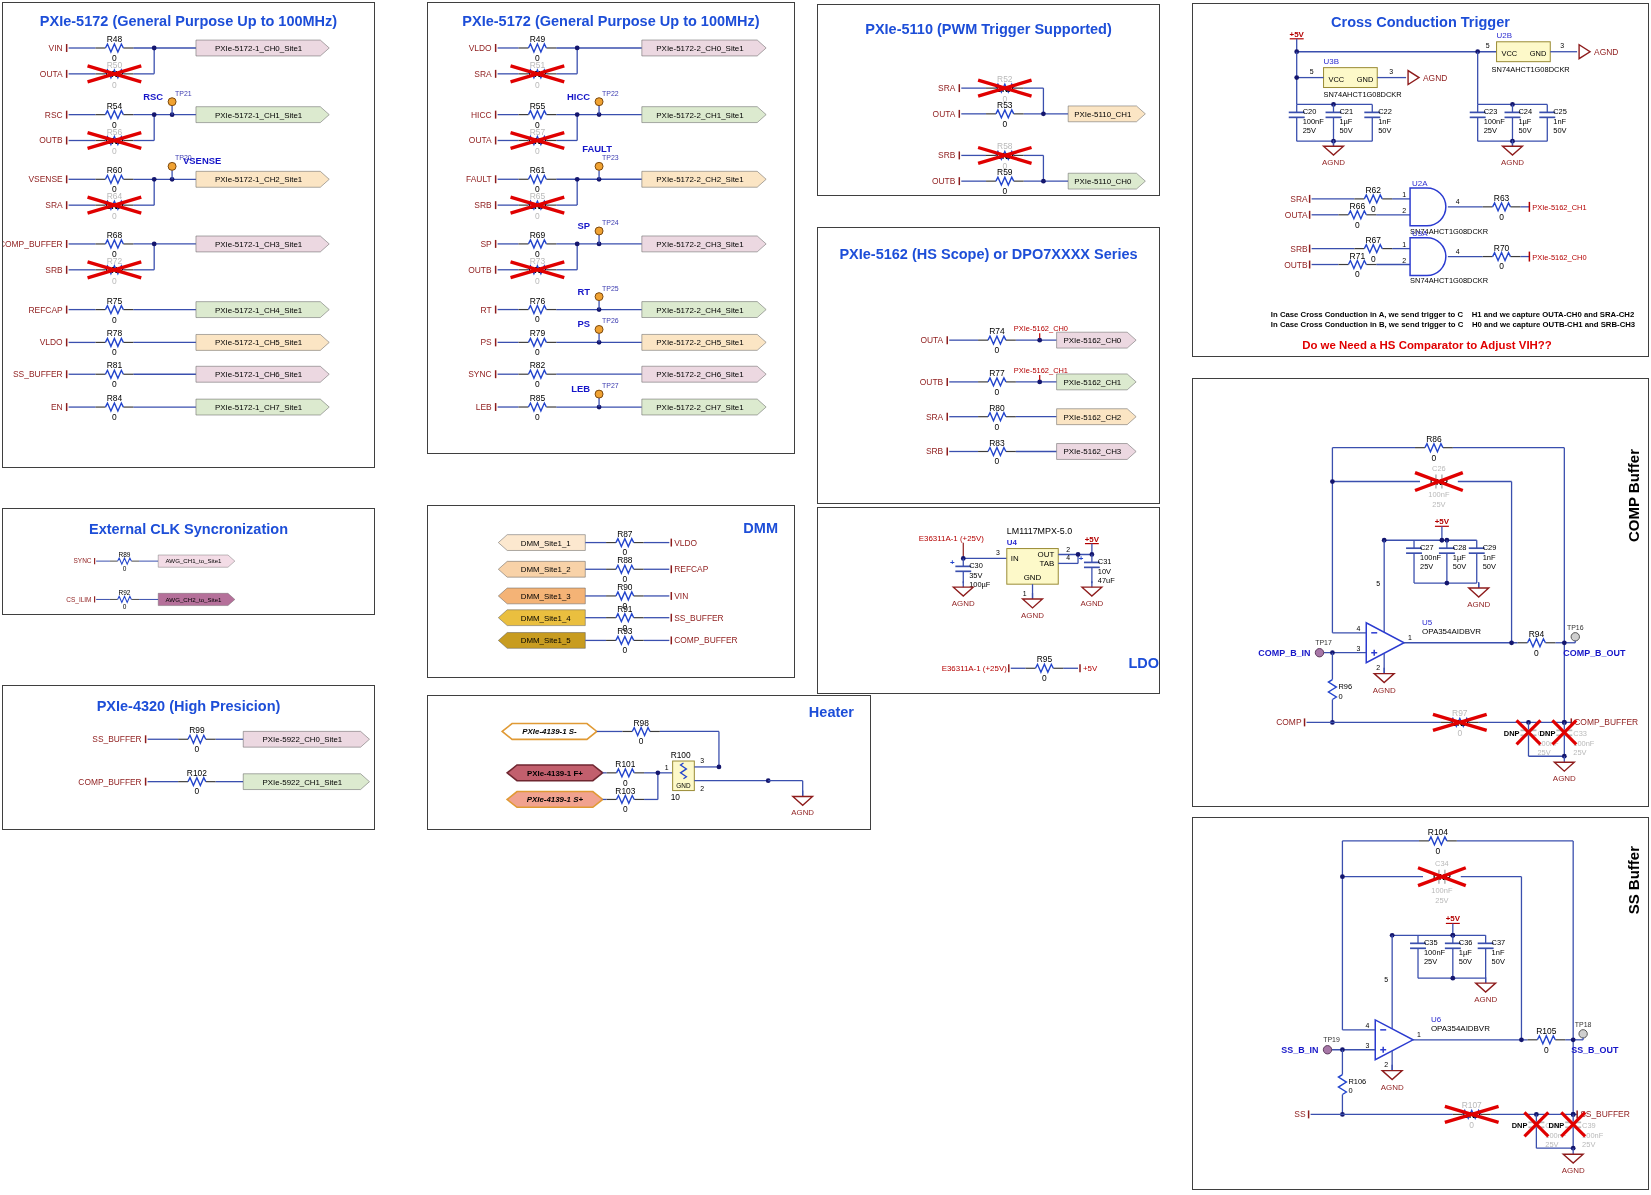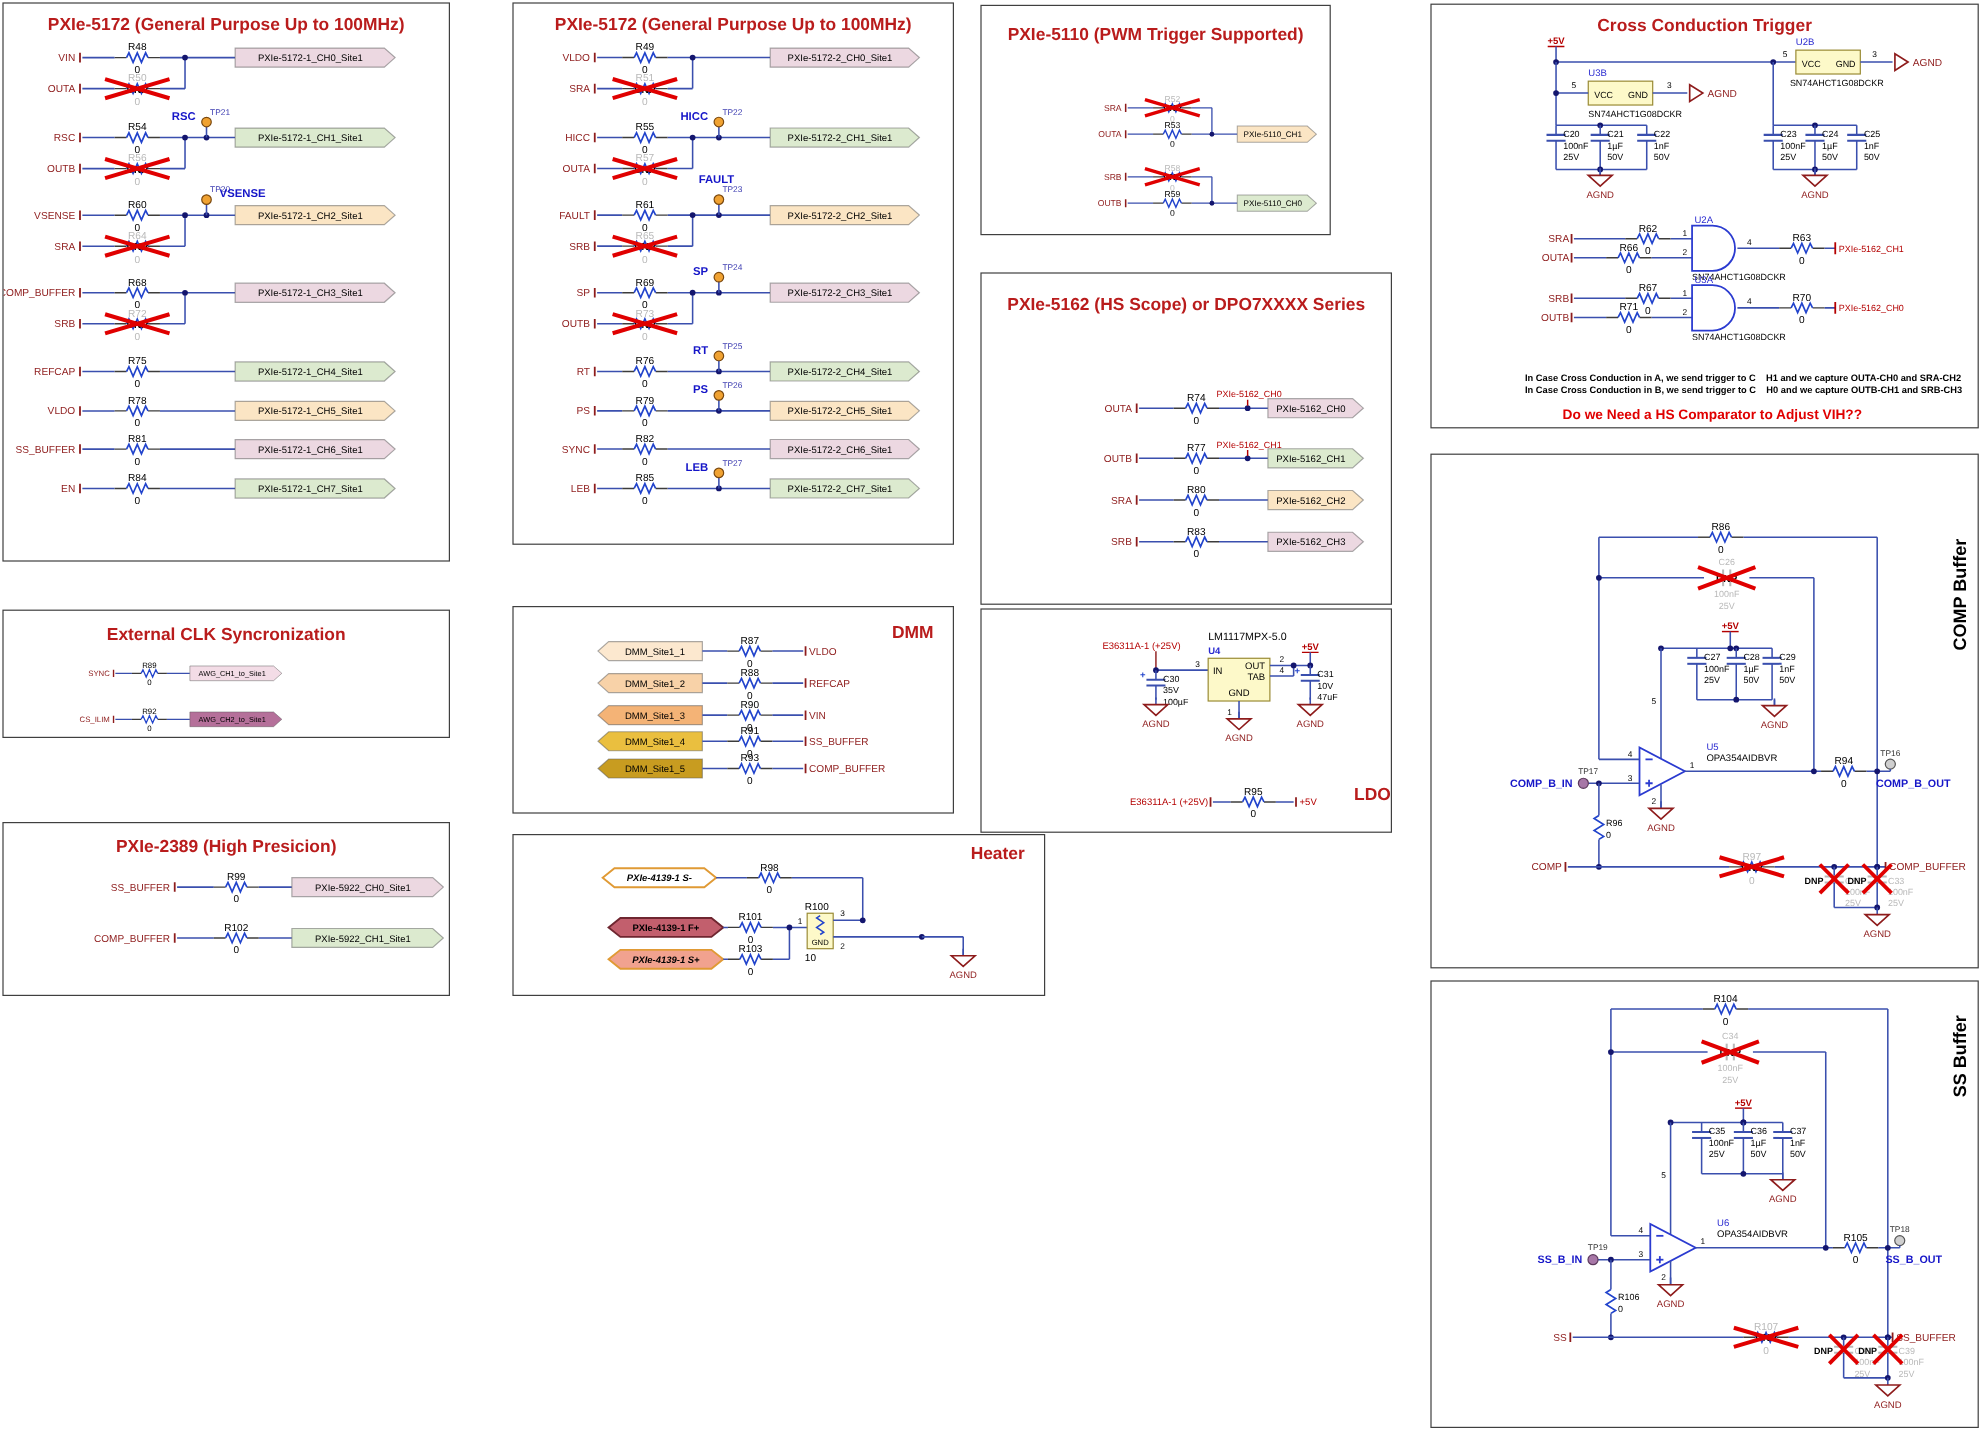--- a/index.html
+++ b/index.html
@@ -1,18 +1,18 @@
 <!DOCTYPE html>
 <html><head>
 <meta charset="utf-8">
 <style>
   html,body{margin:0;padding:0;background:#ffffff;}
   body{width:1651px;height:1195px;position:relative;font-family:"Liberation Sans",sans-serif;overflow:hidden;}
   .panel{position:absolute;border:1.6px solid #3f3f3f;background:#fff;box-sizing:border-box;}
-  .ptitle{position:absolute;left:0;right:0;top:10px;text-align:center;font-weight:bold;font-size:14.5px;color:#b91c1c;pointer-events:none;}
+  .ptitle{position:absolute;left:0;right:0;top:10px;text-align:center;font-weight:bold;font-size:14.5px;color:#1d4ed8;pointer-events:none;}
   .ptitle.right{left:auto;right:16px;text-align:right;}
   .ptitle.bottom{top:auto;bottom:22px;text-align:right;}
   .vtitle{position:absolute;right:6px;font-weight:bold;font-size:15px;color:#000;writing-mode:vertical-rl;transform:rotate(180deg);}
   svg.cv{position:absolute;left:0;top:0;width:100%;height:100%;}
   svg text{font-family:"Liberation Sans",sans-serif;}
 </style>
 </head>
 <body>
 
 <div class="panel" id="p1" style="left:2px;top:2px;width:373px;height:466px">
@@ -346,21 +346,21 @@
       <text x="110" y="419" fill="#000" font-size="8.5" text-anchor="middle" font-weight="normal" font-style="normal">0</text>
       <circle cx="172" cy="406" r="2.4" fill="#14166e"></circle>
       <line x1="172" y1="406" x2="172" y2="397" stroke="#3a4fae" stroke-width="1.3"></line>
       <circle cx="172" cy="393" r="4" fill="#f0a232" stroke="#7a480e" stroke-width="1"></circle>
       <text x="175" y="387" fill="#3b3bb0" font-size="7" text-anchor="start" font-weight="normal" font-style="normal" font-family="&quot;Liberation Serif&quot;,serif">TP27</text>
       <text x="163" y="391" fill="#1616c8" font-size="9.5" text-anchor="end" font-weight="bold" font-style="normal">LEB</text>
       <polygon points="215,398 331,398 340,406 331,414 215,414" fill="#dceacf" stroke="rgba(90,90,90,0.5)" stroke-width="1"></polygon>
       <text x="273.5" y="409" fill="#000" font-size="8" text-anchor="middle" font-weight="normal" font-style="normal">PXIe-5172-2_CH7_Site1</text>
     </svg>
 </div>
-<div class="panel" id="p3" style="left:817px;top:4px;width:292px;height:192px">
+<div class="panel" id="p3" style="left:817px;top:4px;width:343px;height:192px">
   <div class="ptitle" style="top:16px">PXIe-5110 (PWM Trigger Supported)</div>
   <svg class="cv" viewBox="0 0 343 192">
       <line x1="227" y1="84" x2="227" y2="110" stroke="#3a4fae" stroke-width="1.3"></line>
       <line x1="227" y1="152" x2="227" y2="178" stroke="#3a4fae" stroke-width="1.3"></line>
       <line x1="144" y1="84" x2="169" y2="84" stroke="#3a4fae" stroke-width="1.3"></line>
       <line x1="207" y1="84" x2="227" y2="84" stroke="#3a4fae" stroke-width="1.3"></line>
       <line x1="142" y1="80" x2="142" y2="88" stroke="#8e1c1c" stroke-width="1.5"></line>
       <text x="138" y="87" fill="#8e1c1c" font-size="8.5" text-anchor="end" font-weight="normal" font-style="normal">SRA</text>
       <line x1="169" y1="84" x2="179" y2="84" stroke="#3c3c3c" stroke-width="1.2"></line>
       <line x1="197" y1="84" x2="207" y2="84" stroke="#3c3c3c" stroke-width="1.2"></line>
@@ -648,21 +648,21 @@
       <line x1="84" y1="118" x2="94" y2="118" stroke="#3c3c3c" stroke-width="1.2"></line>
       <line x1="112" y1="118" x2="122" y2="118" stroke="#3c3c3c" stroke-width="1.2"></line>
       <path d="M94,118 l2,-4 l3.5,8 l3.5,-8 l3.5,8 l3.5,-8 l2,4" stroke="#2244cc" fill="none" stroke-width="1.4"></path>
       <text x="103" y="112" fill="#000" font-size="8.5" text-anchor="middle" font-weight="normal" font-style="normal">R92</text>
       <text x="103" y="131" fill="#000" font-size="8.5" text-anchor="middle" font-weight="normal" font-style="normal">0</text>
       <polygon points="147,110 238,110 247,118 238,126 147,126" fill="#b5709a" stroke="rgba(90,90,90,0.5)" stroke-width="1"></polygon>
       <text x="193" y="121" fill="#000" font-size="8" text-anchor="middle" font-weight="normal" font-style="normal">AWG_CH2_to_Site1</text>
     </svg>
 </div>
 <div class="panel" id="p7" style="left:2px;top:685px;width:373px;height:145px">
-  <div class="ptitle" style="top:12px">PXIe-2389 (High Presicion)</div>
+  <div class="ptitle" style="top:12px">PXIe-4320 (High Presicion)</div>
   <svg class="cv" viewBox="0 0 373 145">
       <line x1="145" y1="54" x2="176" y2="54" stroke="#3a4fae" stroke-width="1.3"></line>
       <line x1="214" y1="54" x2="242" y2="54" stroke="#3a4fae" stroke-width="1.3"></line>
       <line x1="143" y1="50" x2="143" y2="58" stroke="#8e1c1c" stroke-width="1.5"></line>
       <text x="139" y="57" fill="#8e1c1c" font-size="8.5" text-anchor="end" font-weight="normal" font-style="normal">SS_BUFFER</text>
       <line x1="176" y1="54" x2="186" y2="54" stroke="#3c3c3c" stroke-width="1.2"></line>
       <line x1="204" y1="54" x2="214" y2="54" stroke="#3c3c3c" stroke-width="1.2"></line>
       <path d="M186,54 l2,-4 l3.5,8 l3.5,-8 l3.5,8 l3.5,-8 l2,4" stroke="#2244cc" fill="none" stroke-width="1.4"></path>
       <text x="195" y="48" fill="#000" font-size="8.5" text-anchor="middle" font-weight="normal" font-style="normal">R99</text>
       <text x="195" y="67" fill="#000" font-size="8.5" text-anchor="middle" font-weight="normal" font-style="normal">0</text>

